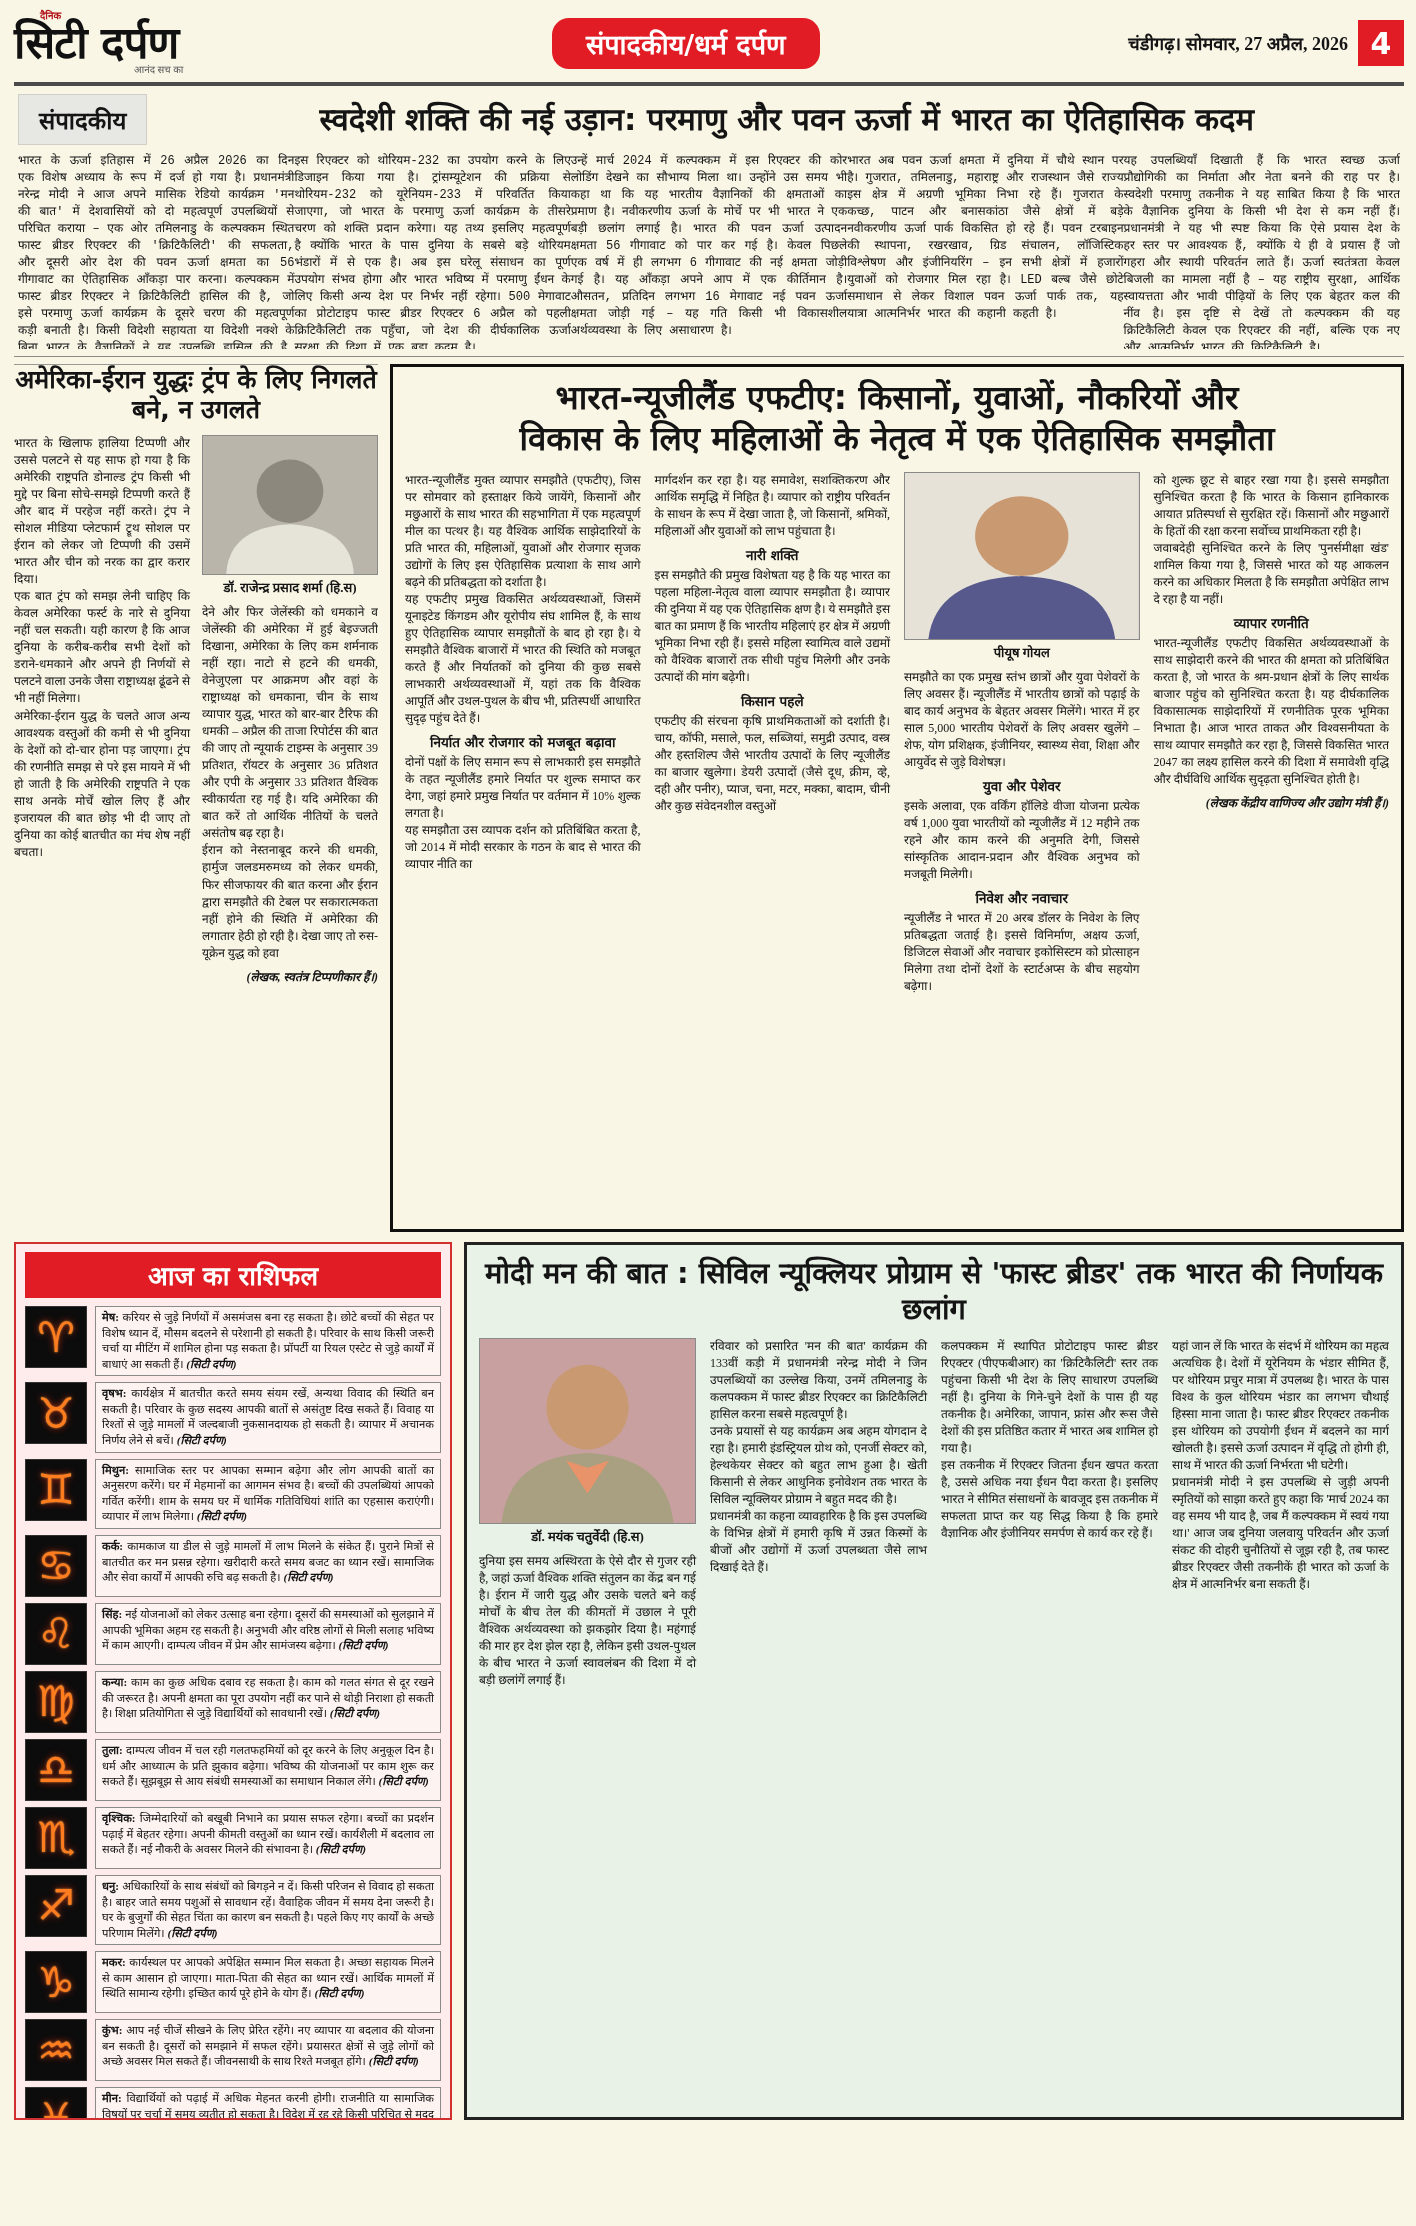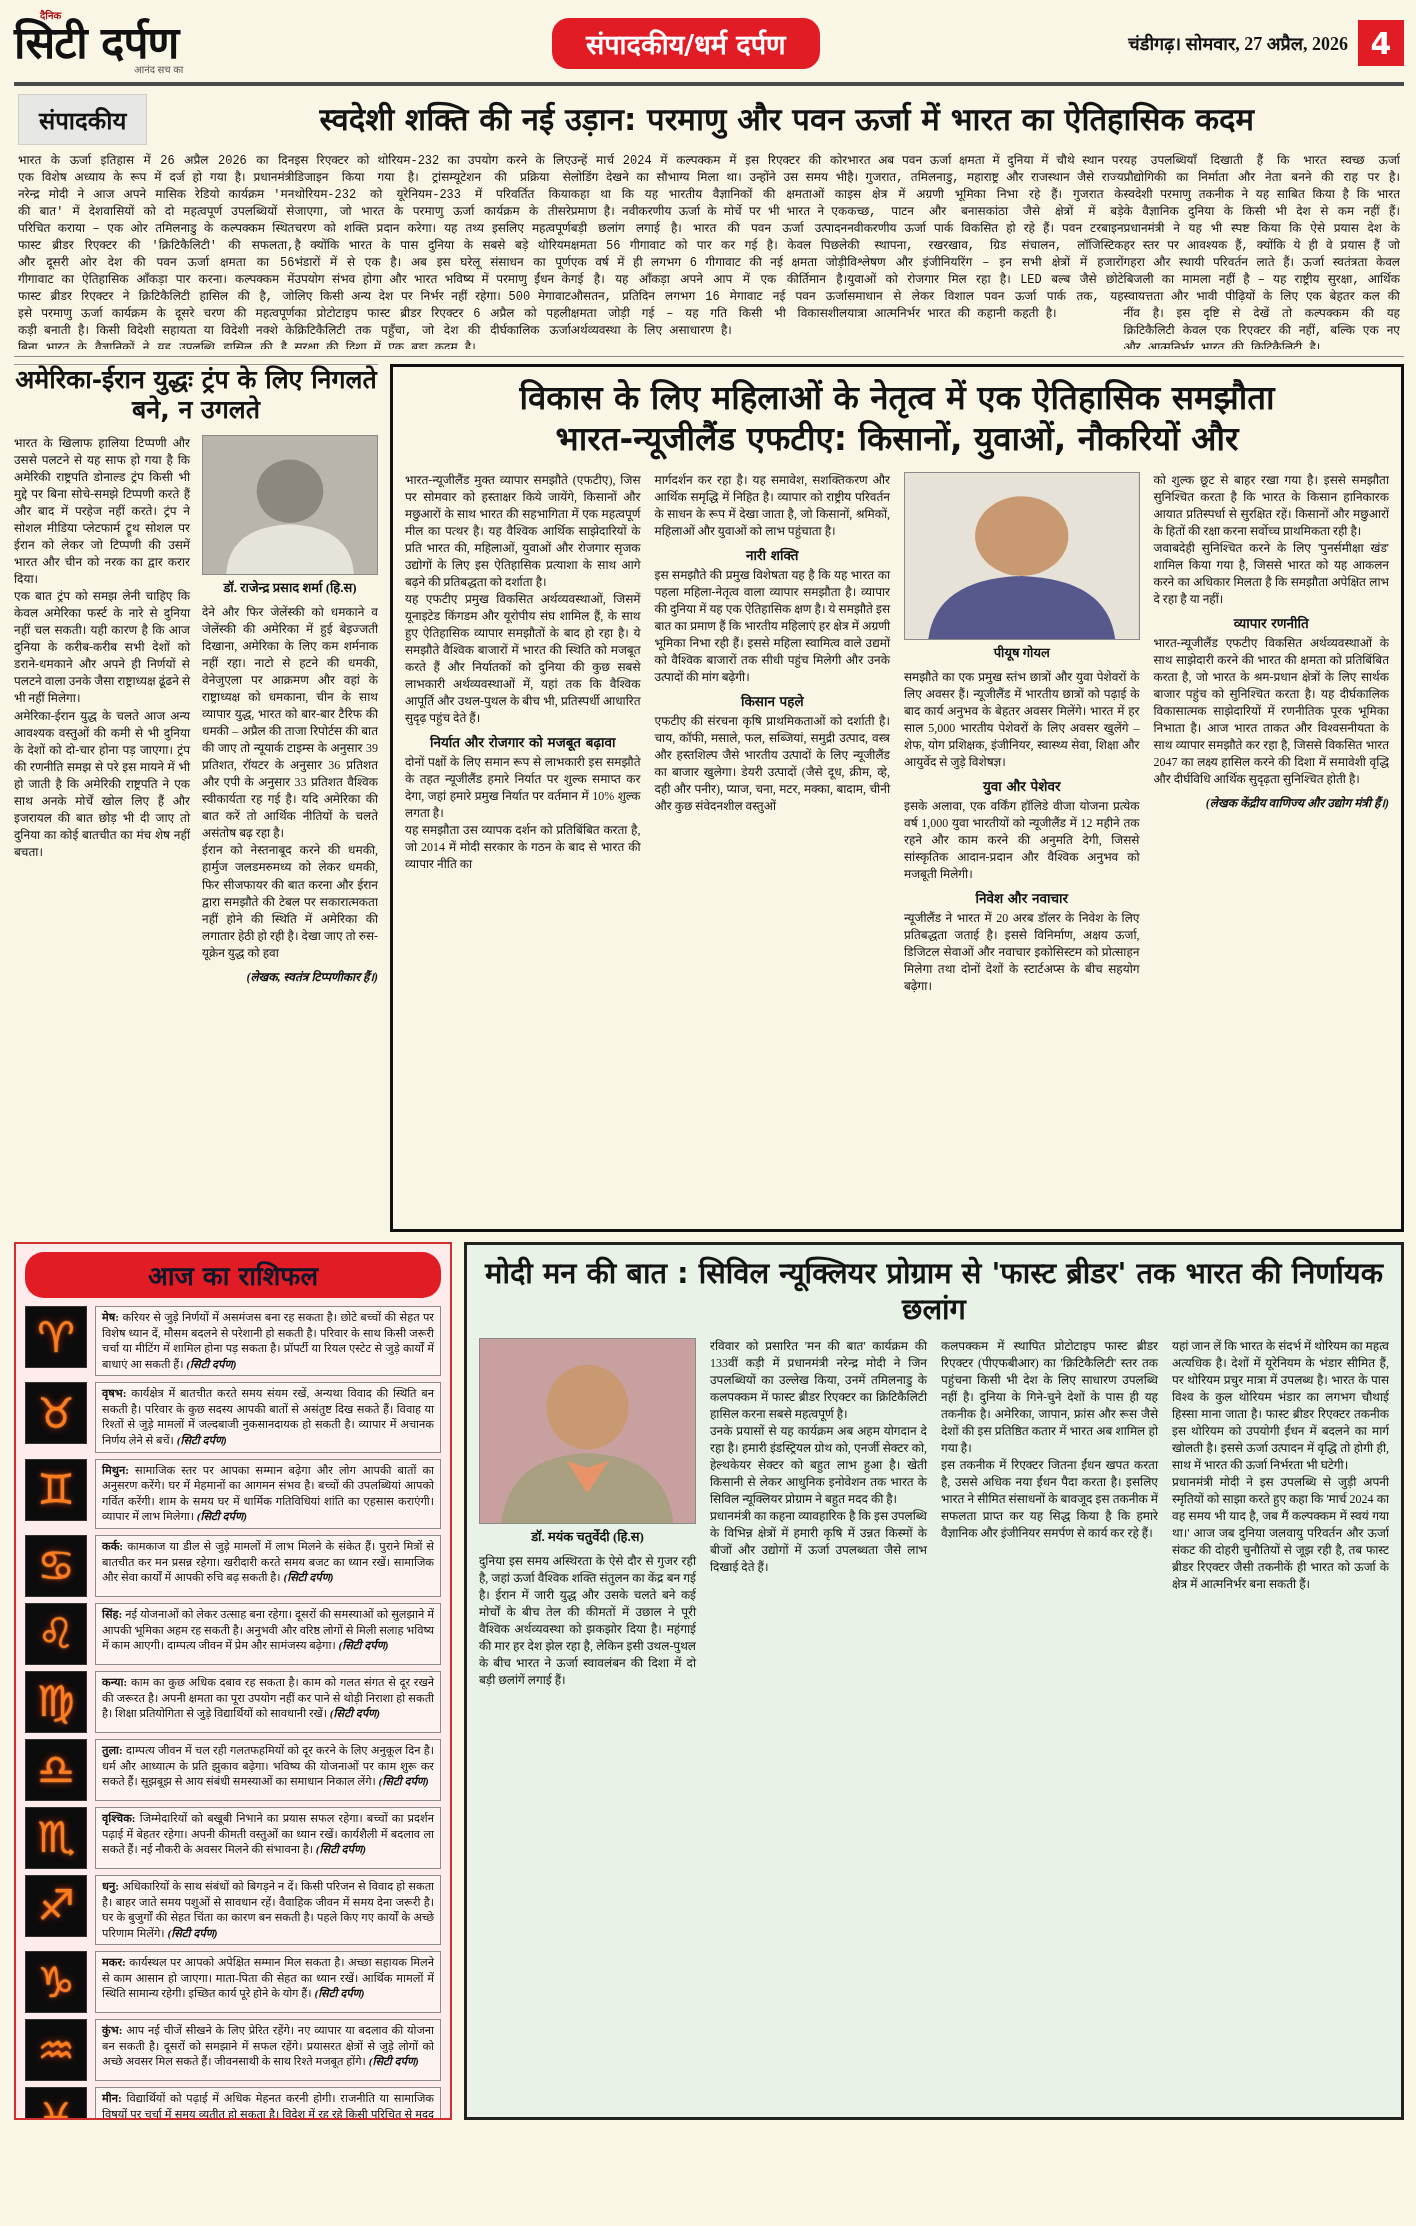--- a/index.html
+++ b/index.html
@@ -55,22 +55,22 @@
   
   .fta { flex:1; border:3px solid #111; background:#f9f6e6; padding:10px 12px; overflow:hidden; }
   .fta-headline { text-align:center; font-size:33px; font-weight:900; line-height:1.25;
                   font-family:"DejaVu Sans",sans-serif; }
   .fta-cols { display:grid; grid-template-columns:repeat(4,1fr); gap:14px;
               height:740px; overflow:hidden; margin-top:12px; }
   .subhead { font-weight:bold; text-align:center; font-size:13.5px; margin:6px 0 3px 0;
              font-family:"DejaVu Sans",sans-serif; }
   
   .horo { width:438px; border:2px solid #d0302f; background:#fdeceb; padding:8px 9px; overflow:hidden; }
-  .horo-title { background:#e11c24; color:#0f172a; text-align:center; font-weight:900;
-                font-size:26px; padding:5px 0; font-family:"DejaVu Sans",sans-serif; margin-bottom:8px;border-radius:19px; }
+  .horo-title { background:#e11c24; color:#ffffff; text-align:center; font-weight:900;
+                font-size:26px; padding:5px 0; font-family:"DejaVu Sans",sans-serif; margin-bottom:8px; }
   .z-row { display:flex; gap:8px; margin-bottom:6px; align-items:stretch; }
   .z-tile { flex:0 0 62px; height:62px; background:#0c0c0c; border:1px solid #333;
             display:flex; align-items:center; justify-content:center;
             color:#ff7d1f; font-size:42px; font-family:"DejaVu Sans",sans-serif;
             text-shadow:0 0 7px #c02b10, 0 0 2px #ffd34d; }
   .z-box { flex:1; border:1px solid #8a8a8a; background:#fdf3f0; padding:3px 6px;
            font-size:11.3px; line-height:1.38; text-align:justify; }
   .z-sign { font-weight:bold; }
   .z-sign::after { content:": "; }
   .z-tag { font-weight:bold; font-style:italic; }
@@ -134,22 +134,22 @@
           <div class="caption">डॉ. राजेन्द्र प्रसाद शर्मा (हि.स)</div>
           <div class="txt">देने और फिर जेलेंस्की को धमकाने व जेलेंस्की की अमेरिका में हुई बेइज्जती दिखाना, अमेरिका के लिए कम शर्मनाक नहीं रहा। नाटो से हटने की धमकी, वेनेजुएला पर आक्रमण और वहां के राष्ट्राध्यक्ष को धमकाना, चीन के साथ व्यापार युद्ध, भारत को बार-बार टैरिफ की धमकी – अप्रैल की ताजा रिपोर्टस की बात की जाए तो न्यूयार्क टाइम्स के अनुसार 39 प्रतिशत, रॉयटर के अनुसार 36 प्रतिशत और एपी के अनुसार 33 प्रतिशत वैश्विक स्वीकार्यता रह गई है। यदि अमेरिका की बात करें तो आर्थिक नीतियों के चलते असंतोष बढ़ रहा है।
 ईरान को नेस्तनाबूद करने की धमकी, हार्मुज जलडमरुमध्य को लेकर धमकी, फिर सीजफायर की बात करना और ईरान द्वारा समझौते की टेबल पर सकारात्मकता नहीं होने की स्थिति में अमेरिका की लगातार हेठी हो रही है। देखा जाए तो रुस-यूक्रेन युद्ध को हवा</div>
           <div class="author-footer">(लेखक, स्वतंत्र टिप्पणीकार हैं।)</div>
         </div>
       </div>
     </div>
 
     <div class="fta">
       <div class="fta-headline">
+        <div>भारत-न्यूजीलैंड एफटीए: किसानों, युवाओं, नौकरियों और</div>
         <div>विकास के लिए महिलाओं के नेतृत्व में एक ऐतिहासिक समझौता</div>
-        <div>भारत-न्यूजीलैंड एफटीए: किसानों, युवाओं, नौकरियों और</div>
       </div>
       <div class="fta-cols">
         <div>
           <div class="txt">भारत-न्यूजीलैंड मुक्त व्यापार समझौते (एफटीए), जिस पर सोमवार को हस्ताक्षर किये जायेंगे, किसानों और मछुआरों के साथ भारत की सहभागिता में एक महत्वपूर्ण मील का पत्थर है। यह वैश्विक आर्थिक साझेदारियों के प्रति भारत की, महिलाओं, युवाओं और रोजगार सृजक उद्योगों के लिए इस ऐतिहासिक प्रत्याशा के साथ आगे बढ़ने की प्रतिबद्धता को दर्शाता है।
 यह एफटीए प्रमुख विकसित अर्थव्यवस्थाओं, जिसमें यूनाइटेड किंगडम और यूरोपीय संघ शामिल हैं, के साथ हुए ऐतिहासिक व्यापार समझौतों के बाद हो रहा है। ये समझौते वैश्विक बाजारों में भारत की स्थिति को मजबूत करते हैं और निर्यातकों को दुनिया की कुछ सबसे लाभकारी अर्थव्यवस्थाओं में, यहां तक कि वैश्विक आपूर्ति और उथल-पुथल के बीच भी, प्रतिस्पर्धी आधारित सुदृढ़ पहुंच देते हैं।</div>
           <div class="subhead">निर्यात और रोजगार को मजबूत बढ़ावा</div>
           <div class="txt">दोनों पक्षों के लिए समान रूप से लाभकारी इस समझौते के तहत न्यूजीलैंड हमारे निर्यात पर शुल्क समाप्त कर देगा, जहां हमारे प्रमुख निर्यात पर वर्तमान में 10% शुल्क लगता है।
 यह समझौता उस व्यापक दर्शन को प्रतिबिंबित करता है, जो 2014 में मोदी सरकार के गठन के बाद से भारत की व्यापार नीति का</div>
         </div>
         <div>

